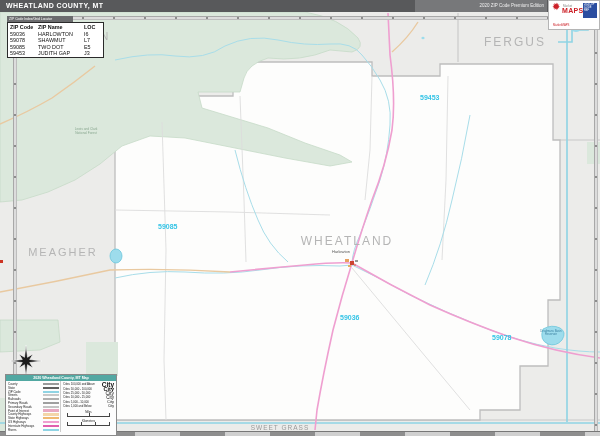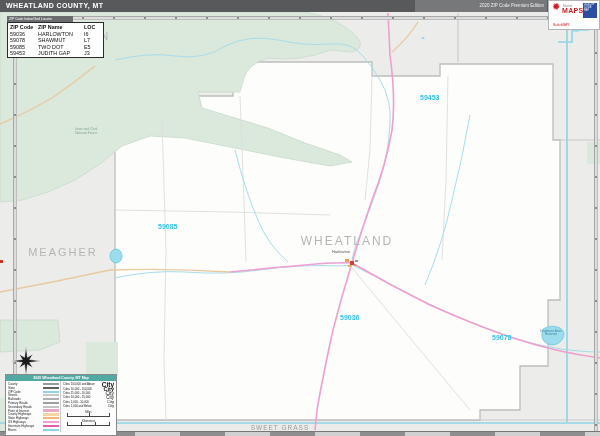--- a/index.html
+++ b/index.html
@@ -137,20 +137,21 @@
     <rect x="13" y="246" width="4" height="2" fill="#cc3322"></rect>
     <rect x="0" y="260" width="3" height="3" fill="#cc3322"></rect>
   </svg>
 
   <div class="abs rulH" style="left:20px;top:16px;width:574px;"></div>
   <div class="abs rulV" style="left:13px;top:21px;height:410px;"></div>
   <div class="abs rulV" style="left:594px;top:21px;height:410px;"></div>
   <div class="abs" id="rulB"></div>
 
   <div class="abs cnty" style="left:2px;top:31px;width:124px;font-size:10px;">JUDITH BASIN</div>
+  <div class="abs cnty" style="left:455px;top:35px;width:120px;font-size:12px;">FERGUS</div>
   <div class="abs cnty" style="left:18px;top:246px;width:90px;font-size:11px;">MEAGHER</div>
   <div class="abs cnty" style="left:283px;top:234px;width:128px;font-size:12px;">WHEATLAND</div>
   <div class="abs cnty" style="left:230px;top:424px;width:100px;font-size:6.5px;letter-spacing:1px;color:#9a9a9a;">SWEET GRASS</div>
 
   <div class="abs zip" style="left:420px;top:94px;">59453</div>
   <div class="abs zip" style="left:158px;top:223px;">59085</div>
   <div class="abs zip" style="left:340px;top:314px;">59036</div>
   <div class="abs zip" style="left:492px;top:334px;">59078</div>
 
   <div class="abs tiny" style="left:332px;top:249px;font-size:4px;color:#555;">Harlowton</div>

